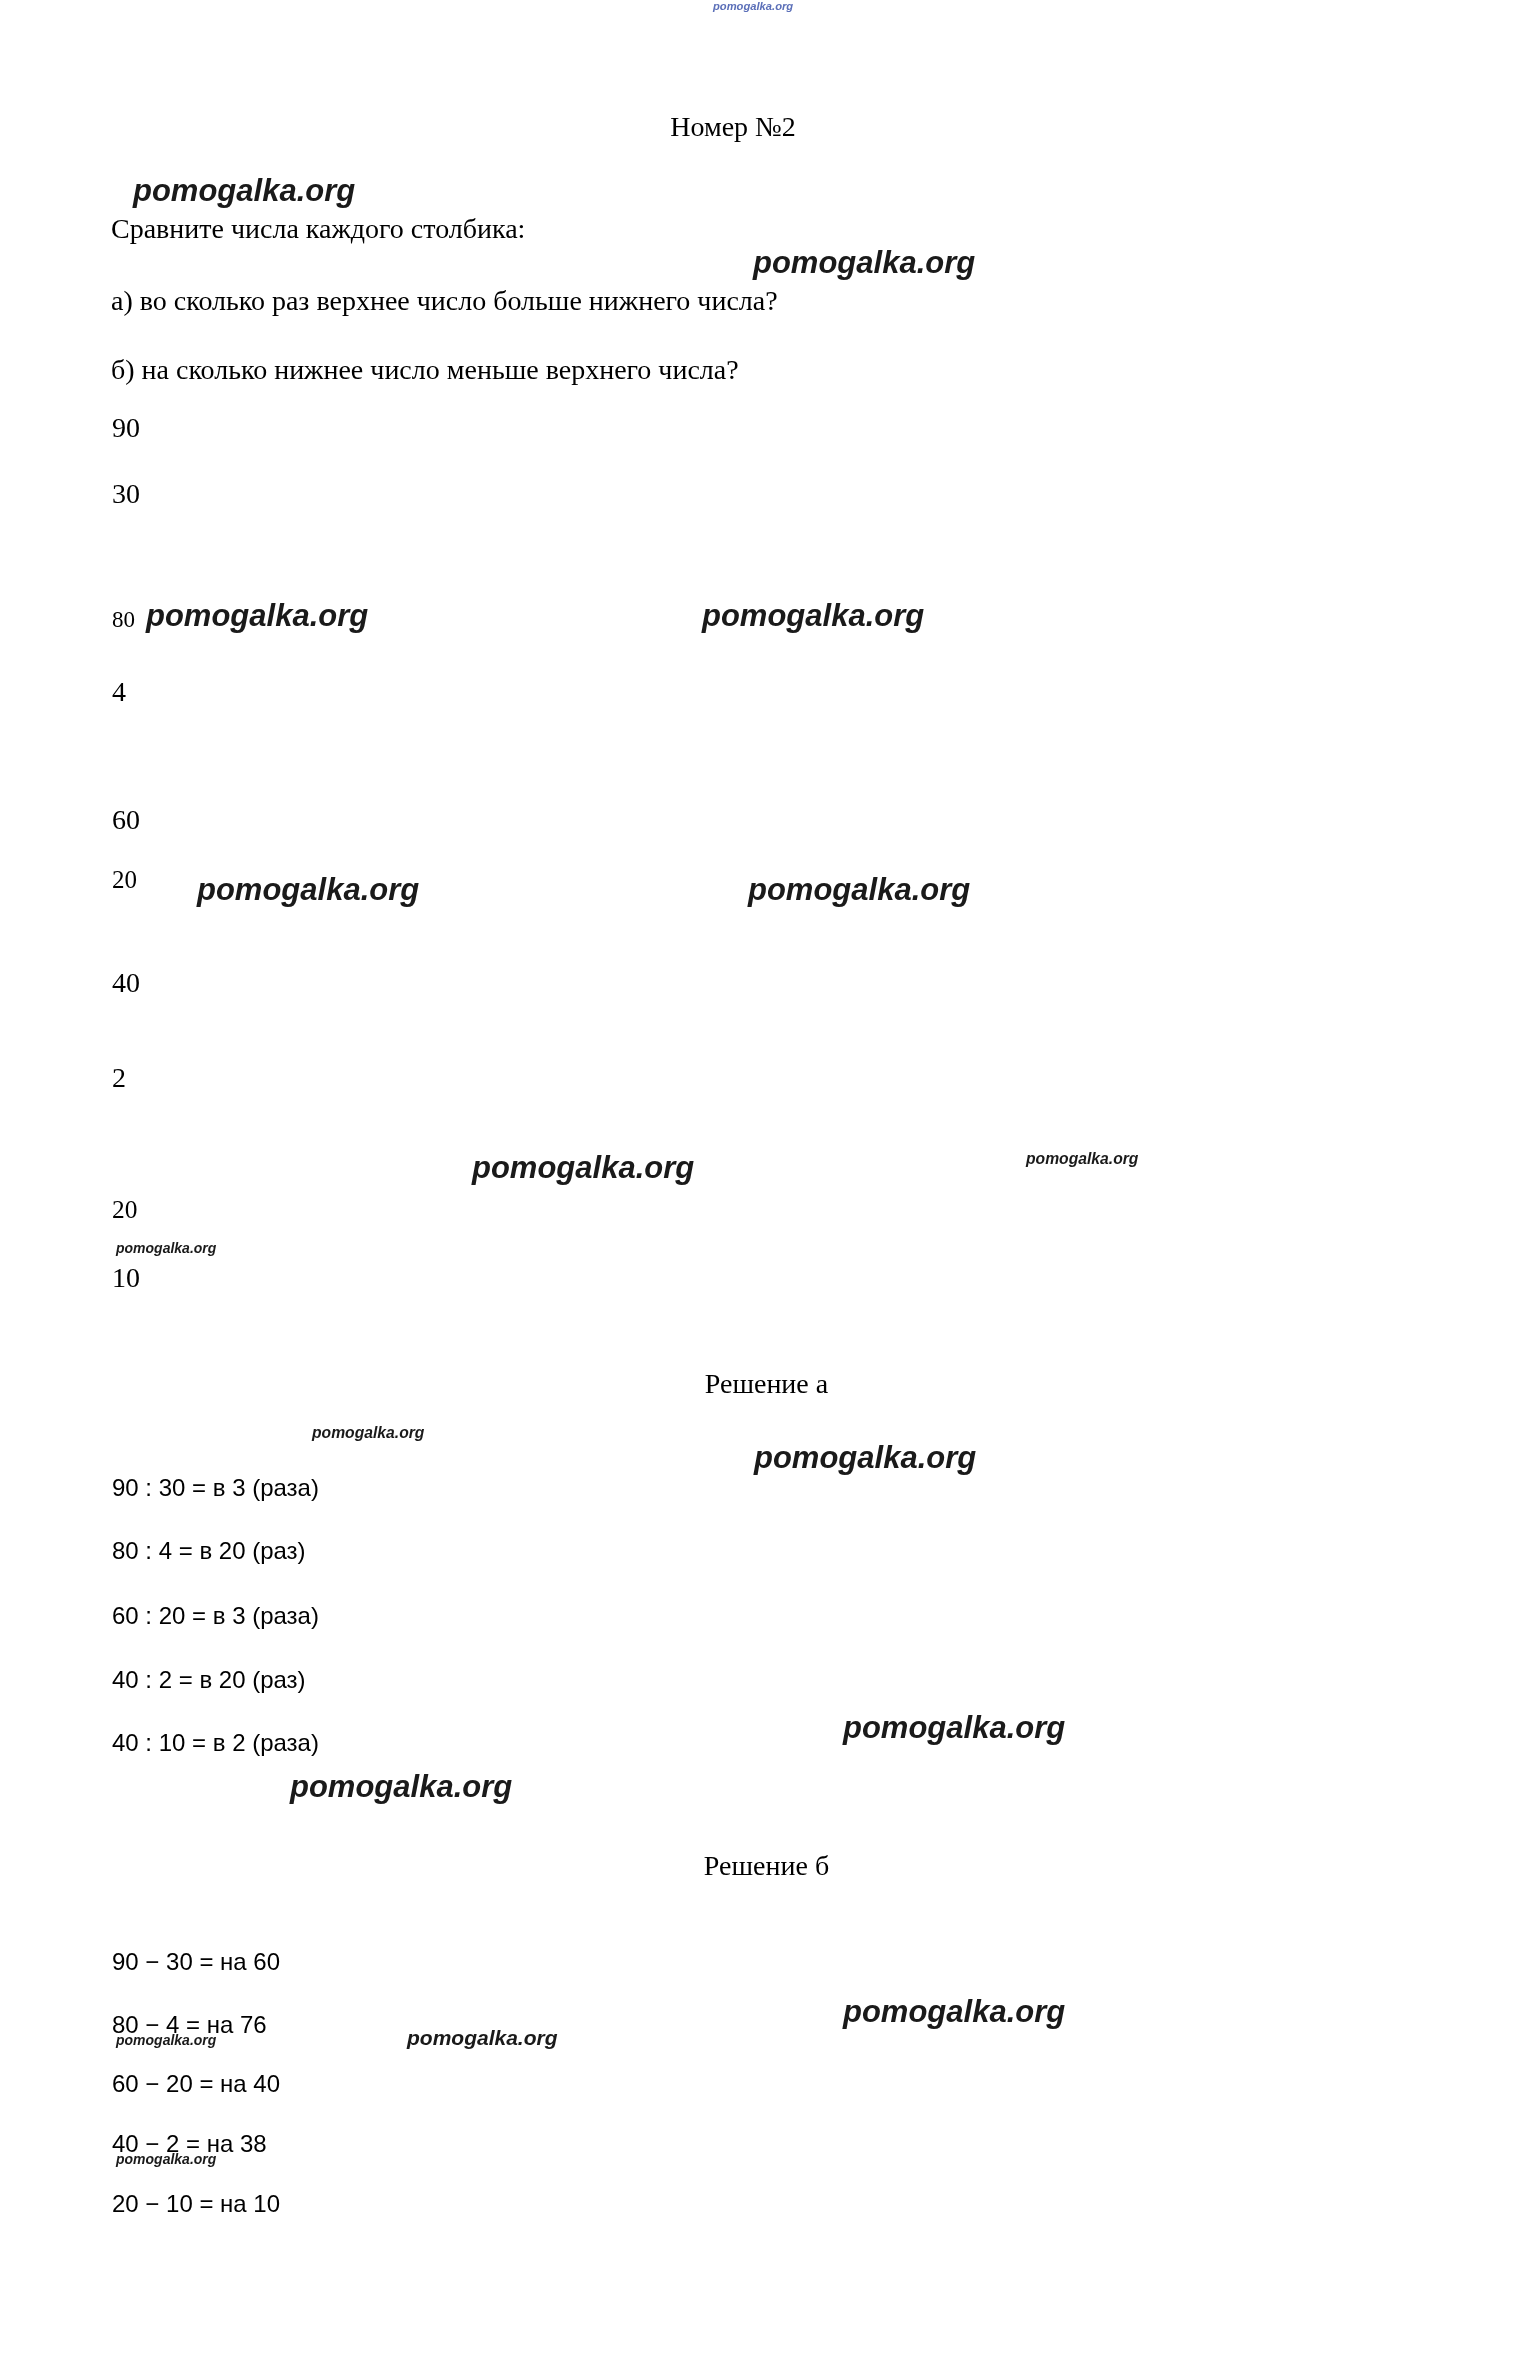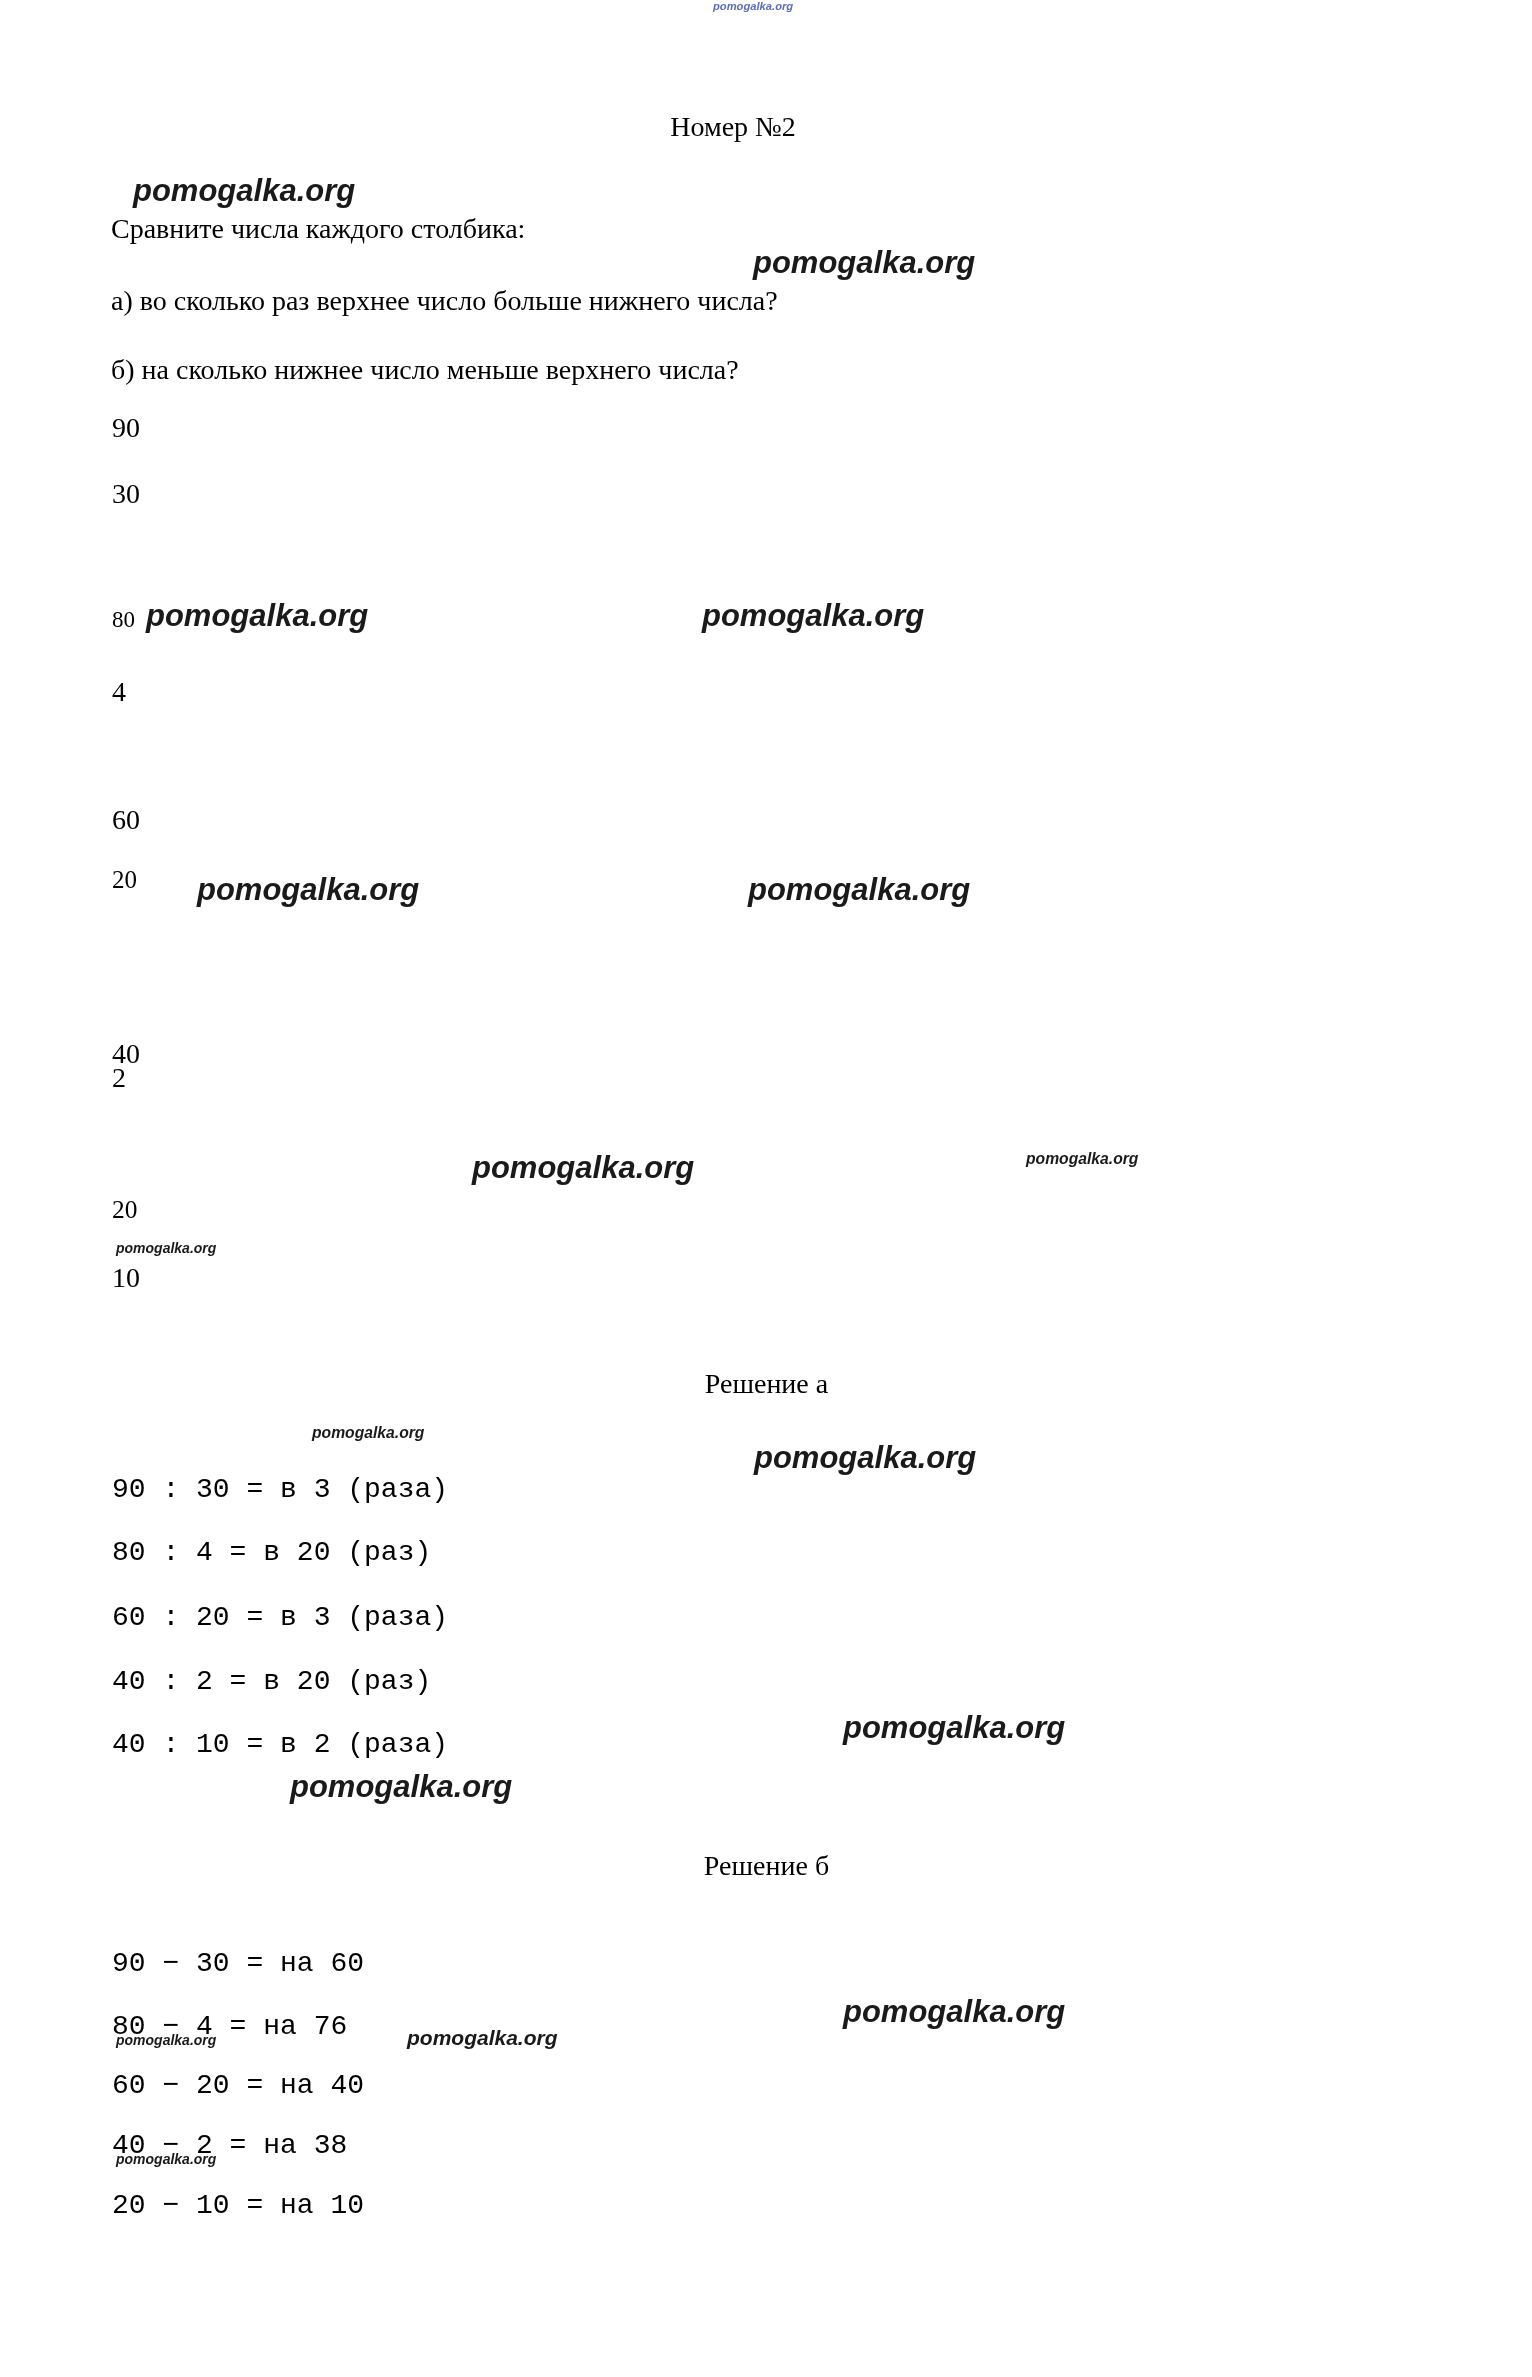--- a/index.html
+++ b/index.html
@@ -55,22 +55,22 @@
     left: 0;
     width: 1533px;
     text-align: center;
     font-size: 28px;
     font-family: "Liberation Serif", serif;
   }
 
   .eq {
     position: absolute;
     left: 112px;
-    font-size: 28px;
-    font-family: Liberation Mono, monospace;
+    font-size: 24px;
+    font-family: Liberation Sans, sans-serif;
     white-space: nowrap;
   }
 
   
   .wm {
     position: absolute;
     font-family: "Liberation Sans", sans-serif;
     font-weight: bold;
     color: #1a1a1a;
     white-space: nowrap;
@@ -95,21 +95,21 @@
 
   <div class="num" style="top:412px;">90</div>
   <div class="num" style="top:478px;">30</div>
 
   <div class="num" style="top:607px; font-size:23px;">80</div>
   <div class="num" style="top:676px;">4</div>
 
   <div class="num" style="top:804px;">60</div>
   <div class="num" style="top:866px; font-size:25px;">20</div>
 
-  <div class="num" style="top:1038px;">40</div>
+  <div class="num" style="top:967px;">40</div>
   <div class="num" style="top:1062px;">2</div>
 
   <div class="num" style="top:1195px; font-size:25.4px;">20</div>
   <div class="num" style="top:1262px;">10</div>
 
   <div class="col-head" style="top:1368px;">Решение а</div>
 
   <div class="eq" style="top:1474px;">90 : 30 = в 3 (раза)</div>
   <div class="eq" style="top:1537px;">80 : 4 = в 20 (раз)</div>
   <div class="eq" style="top:1602px;">60 : 20 = в 3 (раза)</div>

